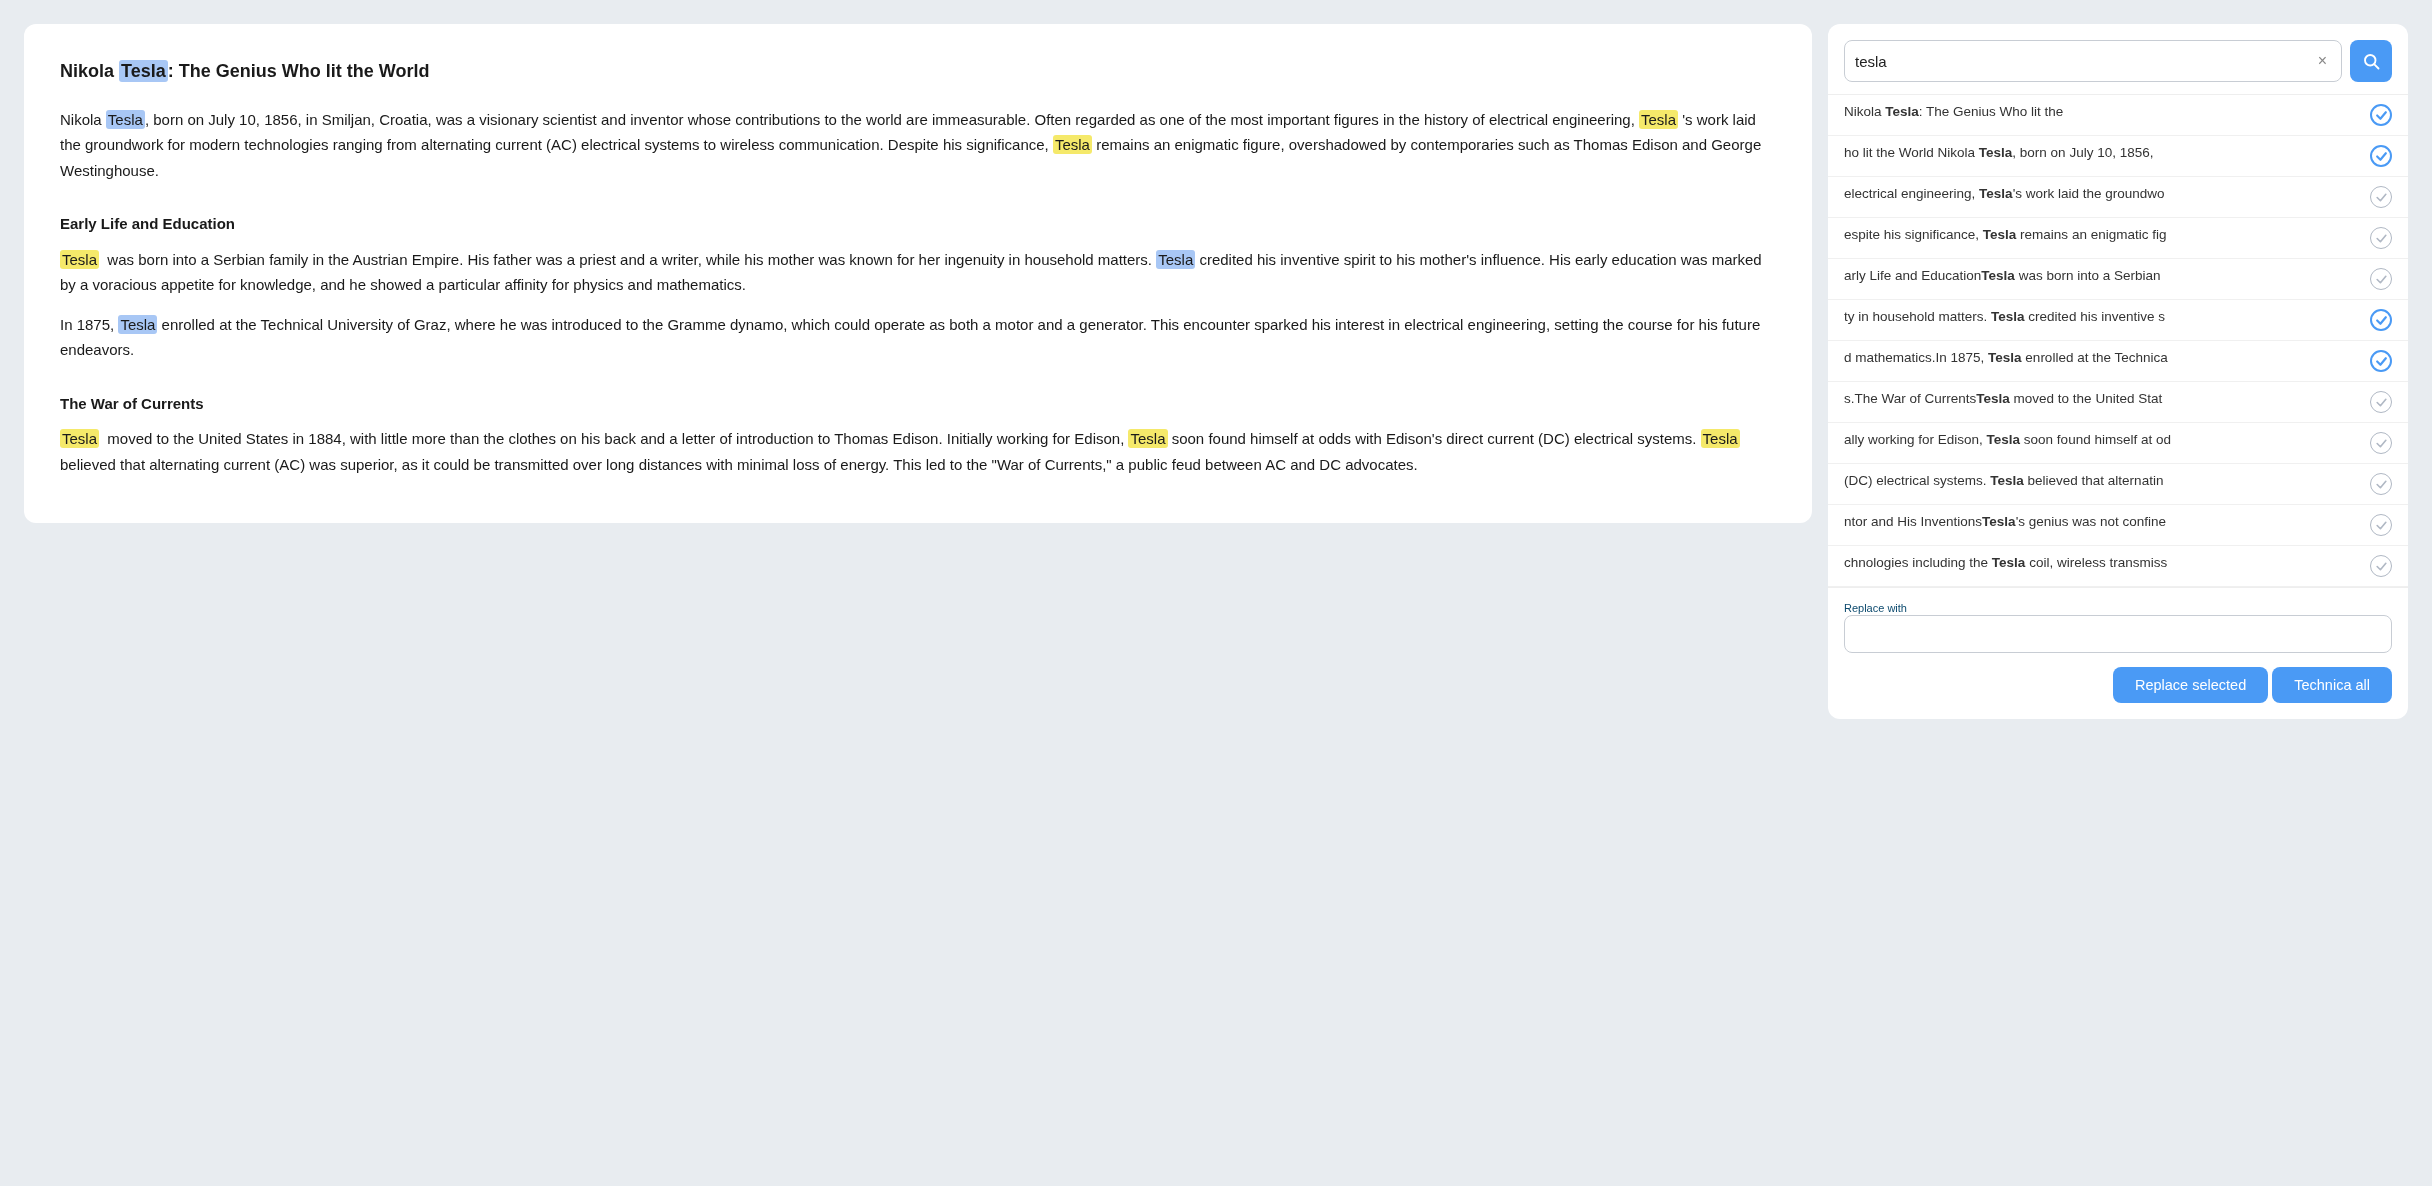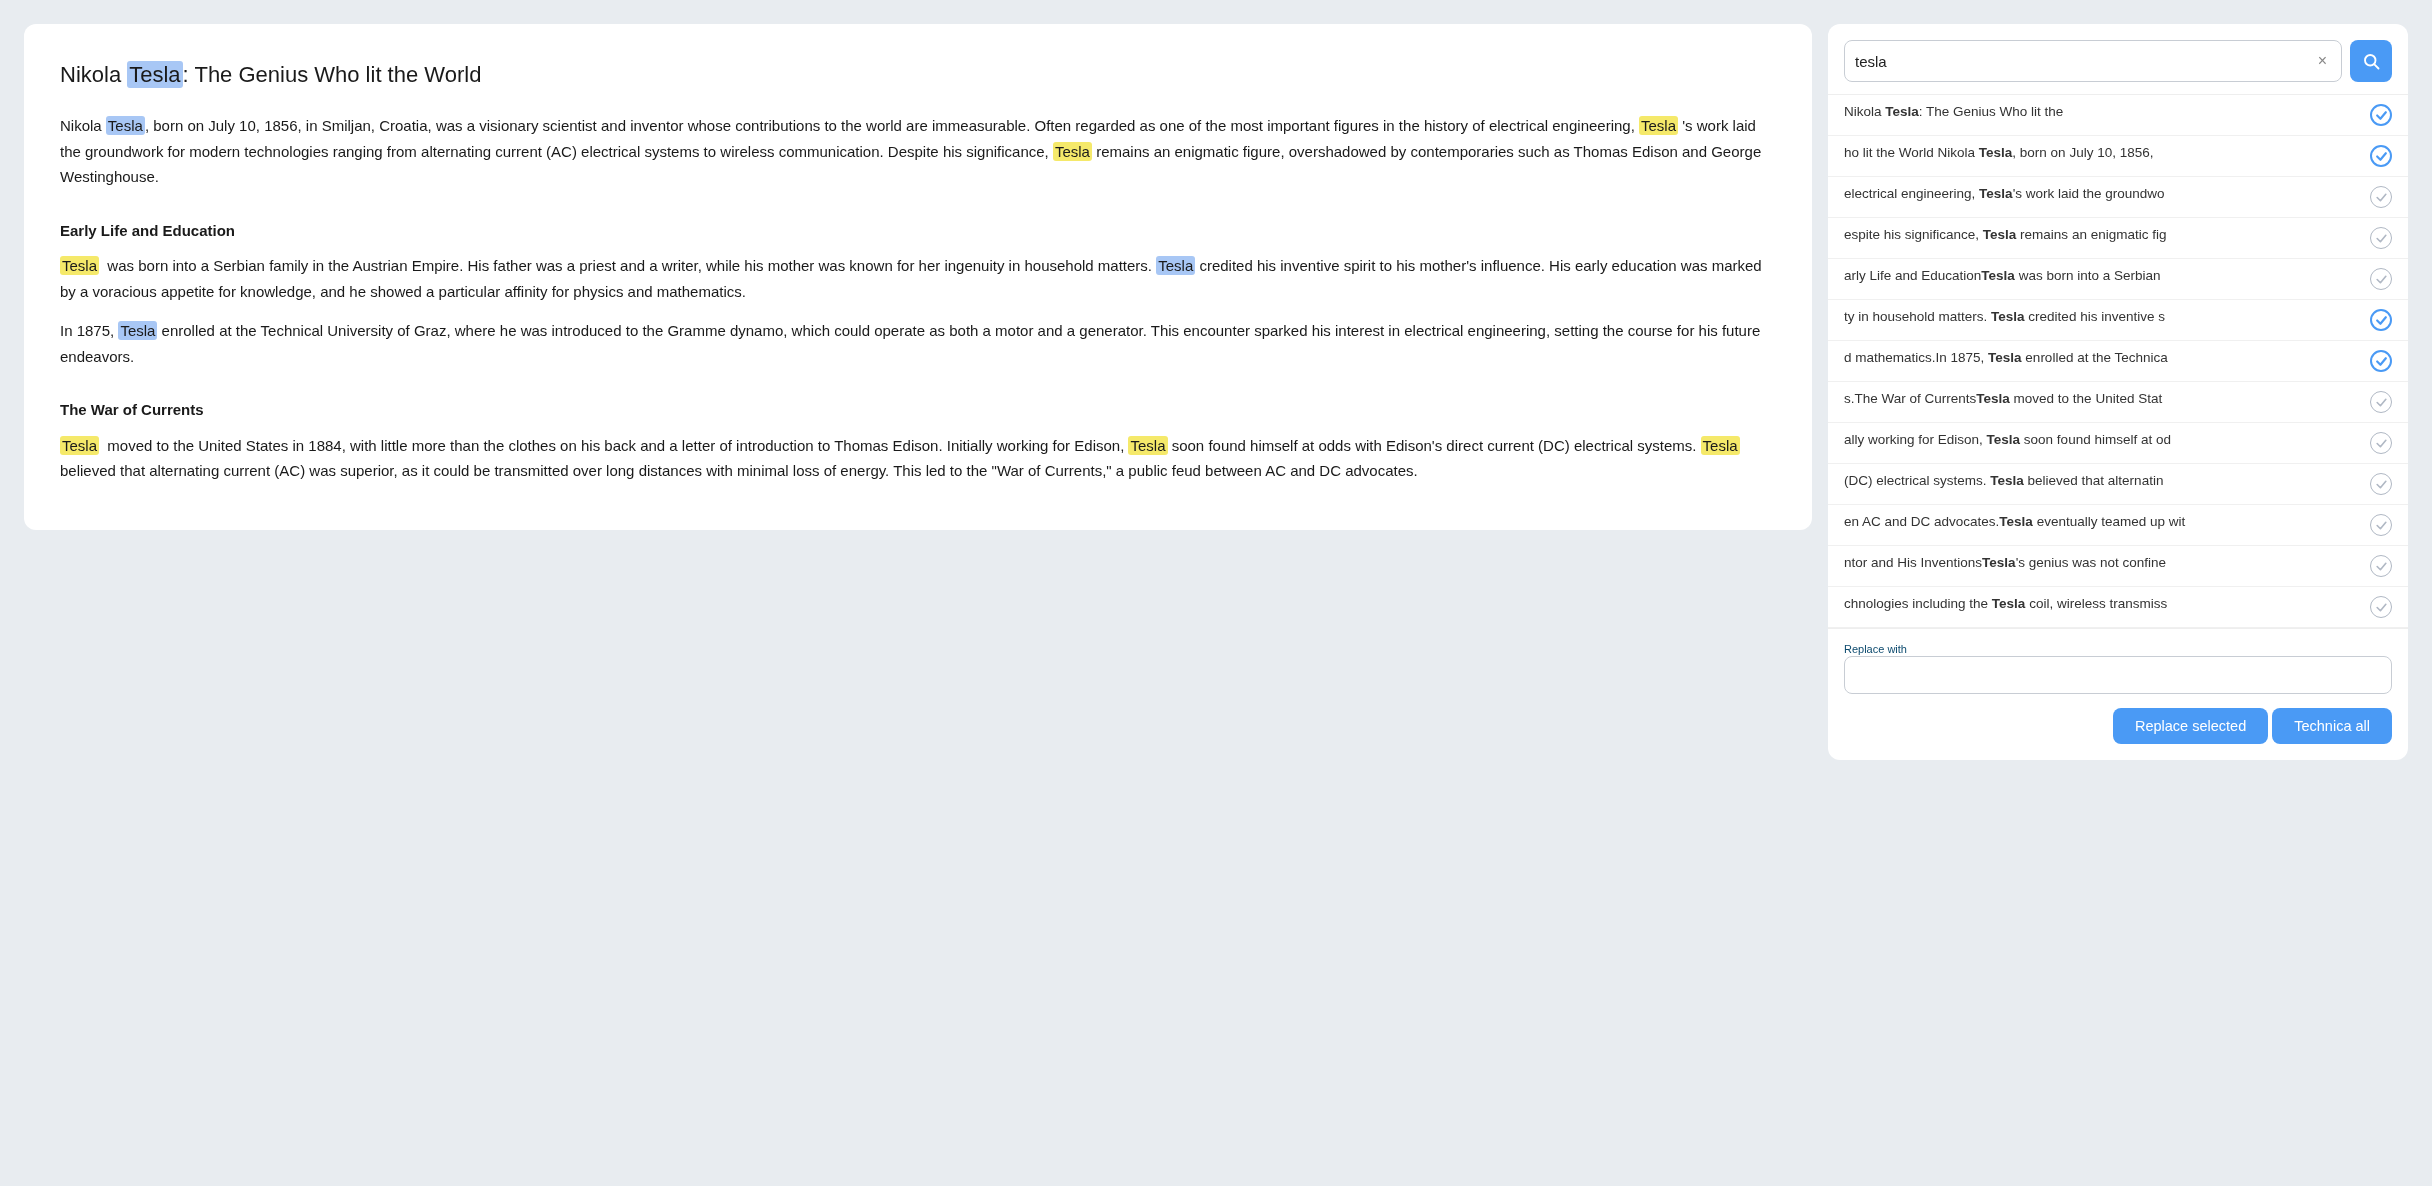--- a/index.html
+++ b/index.html
@@ -16,22 +16,22 @@
       background: #fff;
       border-radius: 12px;
       padding: 32px 36px;
       flex: 1;
       min-width: 0;
       line-height: 1.7;
       color: #1a1a1a;
       font-size: 15px;
     }
     .main-panel h1 {
-      font-size: 22px;
-      font-weight: 400;
+      font-size: 18px;
+      font-weight: 700;
       margin-bottom: 20px;
     }
     .main-panel h2 {
       font-size: 15px;
       font-weight: 600;
       margin: 28px 0 10px;
     }
     .main-panel p {
       margin-bottom: 14px;
     }
@@ -301,28 +301,20 @@
       </div>
       <div class="result-item">
         <span class="result-text">(DC) electrical systems. <strong>Tesla</strong> believed that alternatin</span>
         <div class="check-icon unselected">
           <svg width="13" height="13" viewBox="0 0 12 12" fill="none" stroke="#b0b8c4" stroke-width="1.5" stroke-linecap="round" stroke-linejoin="round">
             <polyline points="2,6 5,9 10,3"></polyline>
           </svg>
         </div>
       </div>
       <div class="result-item">
-        <span class="result-text">en AC and DC advocates.<strong>Tesla</strong> eventually teamed up wit</span>
-        <div class="check-icon unselected">
-          <svg width="13" height="13" viewBox="0 0 12 12" fill="none" stroke="#b0b8c4" stroke-width="1.5" stroke-linecap="round" stroke-linejoin="round">
-            <polyline points="2,6 5,9 10,3"></polyline>
-          </svg>
-        </div>
-      </div>
-      <div class="result-item">
         <span class="result-text">ntor and His Inventions<strong>Tesla</strong>'s genius was not confine</span>
         <div class="check-icon unselected">
           <svg width="13" height="13" viewBox="0 0 12 12" fill="none" stroke="#b0b8c4" stroke-width="1.5" stroke-linecap="round" stroke-linejoin="round">
             <polyline points="2,6 5,9 10,3"></polyline>
           </svg>
         </div>
       </div>
       <div class="result-item">
         <span class="result-text">chnologies including the <strong>Tesla</strong> coil, wireless transmiss</span>
         <div class="check-icon unselected">

